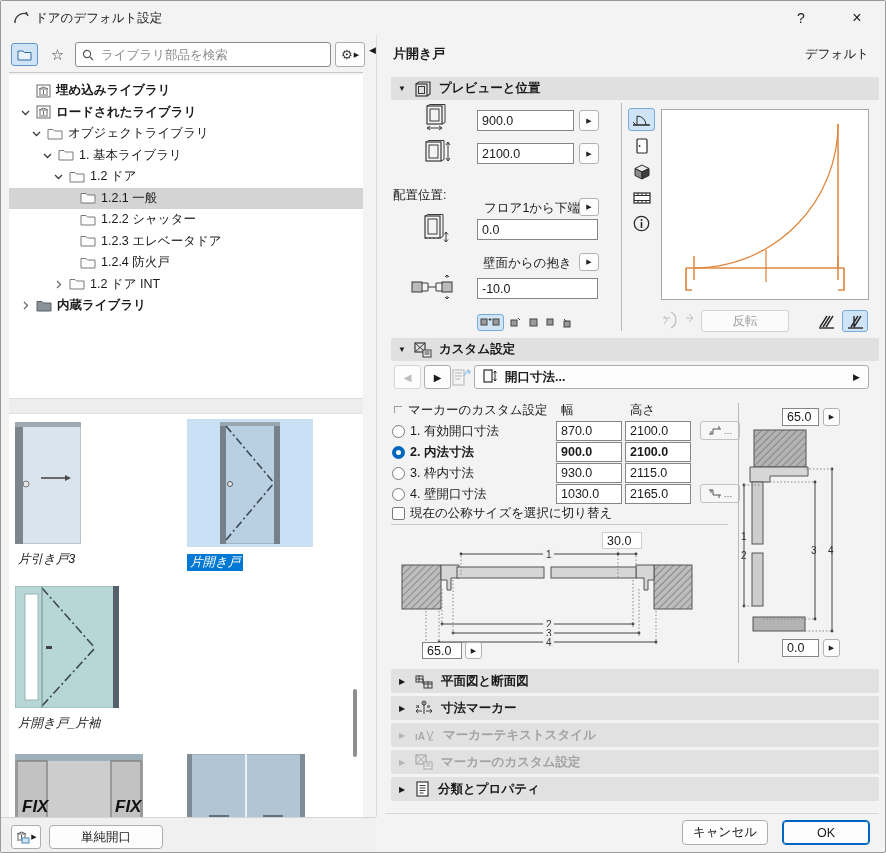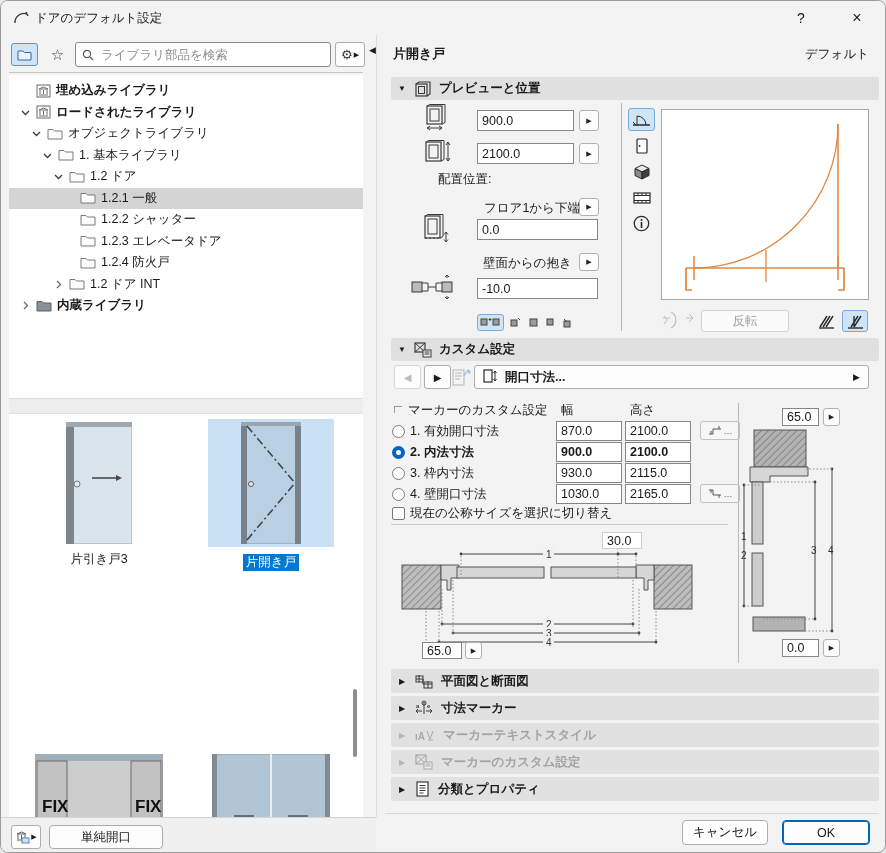--- a/index.html
+++ b/index.html
@@ -1,18 +1,18 @@
 <!DOCTYPE html>
 <html><head>
 <meta charset="utf-8">
 <style>
   html,body{margin:0;padding:0;background:#e8e8e8;font-family:"Liberation Sans","DejaVu Sans",sans-serif;}
   *{box-sizing:border-box;}
   .window{position:relative;width:886px;height:853px;background:#f3f3f3;border:1px solid #9a9a9a;
-          border-radius:8px;overflow:hidden;font-size:12.5px;color:#1a1a1a;}
+          border-radius:2px;overflow:hidden;font-size:12.5px;color:#1a1a1a;}
   .abs{position:absolute;}
 
   
   .titlebar{position:absolute;left:0;top:0;width:100%;height:34px;background:#f3f3f3;}
   .title-text{position:absolute;left:34px;top:9px;font-size:12.5px;}
   .tb-btn{position:absolute;top:0;width:44px;height:33px;display:flex;align-items:center;justify-content:center;
           font-size:14px;color:#1a1a1a;cursor:default;}
   .tb-help{right:62px;}
   .tb-close{right:6px;font-size:16px;border-top-right-radius:8px;}
 
@@ -36,21 +36,21 @@
   .trow{height:21.5px;display:flex;align-items:center;gap:5px;white-space:nowrap;cursor:default;}
   .trow.selected{background:#d4d4d4;}
   .tarrow{width:12px;display:inline-flex;justify-content:center;flex:none;}
   .tlabel{font-size:12.5px;text-align:center;}
   .tlabel.bold{font-weight:bold;}
 
   .band{position:absolute;left:8px;top:397px;width:354px;height:16px;background:#ededed;
         border-top:1px solid #dcdcdc;border-bottom:1px solid #e0e0e0;}
 
   .thumbs{position:absolute;left:8px;top:413px;width:354px;height:403px;background:#fff;overflow:hidden;}
-  .cell{position:absolute;width:168px;text-align:center;}
+  .cell{position:absolute;width:168px;text-align:left;font-style:italic;}
   .tile{display:inline-block;}
   .thumb-label{margin-top:4px;font-size:12.5px;display:inline-block;padding:0 3px;}
   .thumb-label.selected{background:#0078d4;color:#fff;}
   .sel-bg{background:#c9e0f5;padding:3px 33px;}
   .vscroll{position:absolute;left:344px;top:275px;width:4px;height:68px;background:#8f8f8f;border-radius:2px;}
 
   .left-footer{position:absolute;left:0px;top:816px;width:375px;height:37px;background:#f0f0f0;border-top:1px solid #d4d4d4;}
   .lib-sel-btn{position:absolute;left:10px;top:7px;width:30px;height:24px;border:1px solid #adadad;border-radius:3px;
                background:#fdfdfd;display:flex;align-items:center;justify-content:center;gap:1px;}
   .simple-open-btn{position:absolute;left:48px;top:7px;width:114px;height:24px;border:1px solid #adadad;border-radius:4px;
@@ -279,20 +279,32 @@
         <rect x="0" y="0" width="6" height="122" fill="#76818a"></rect>
         <rect x="54" y="0" width="6" height="122" fill="#76818a"></rect>
         <rect x="0" y="0" width="60" height="4" fill="#9aa6b0"></rect>
         <line x1="6" y1="4" x2="54" y2="61" stroke="#3c4852" stroke-width="1.6" stroke-dasharray="8,3,2,3"></line>
         <line x1="6" y1="118" x2="54" y2="61" stroke="#3c4852" stroke-width="1.6" stroke-dasharray="8,3,2,3"></line>
         <circle cx="10" cy="62" r="2.5" fill="#e8e8e8" stroke="#555"></circle>
       </svg></span>
       <br><span class="thumb-label selected">片開き戸</span>
     </div>
 
+    <div class="cell" style="left:6px;top:172px;">
+      <svg class="tile" width="104" height="122" viewBox="0 0 104 122">
+        <rect x="0" y="0" width="104" height="122" fill="#b7d6d6" stroke="#93aeae"></rect>
+        <rect x="10" y="8" width="13" height="106" fill="#fff" stroke="#9cb4b4"></rect>
+        <line x1="27" y1="2" x2="80" y2="62" stroke="#3c4852" stroke-width="1.6" stroke-dasharray="9,3,2,3"></line>
+        <line x1="27" y1="120" x2="80" y2="62" stroke="#3c4852" stroke-width="1.6" stroke-dasharray="9,3,2,3"></line>
+        <line x1="27" y1="0" x2="27" y2="122" stroke="#7d9a9a" stroke-width="1.2"></line>
+        <rect x="98" y="0" width="6" height="122" fill="#55616a"></rect>
+        <rect x="31" y="60" width="6" height="3" fill="#444"></rect>
+      </svg>
+      <br><span class="thumb-label">片開き戸_片袖</span>
+    </div>
 
     <div class="cell" style="left:6px;top:340px;">
       <svg class="tile" width="128" height="70" viewBox="0 0 128 70">
         <rect x="0" y="0" width="128" height="70" fill="#cdcdcd" stroke="#6a6a6a"></rect>
         <rect x="0" y="0" width="128" height="7" fill="#9fb0bb"></rect>
         <rect x="2" y="7" width="30" height="63" fill="#c2c2c2" stroke="#6a6a6a"></rect>
         <rect x="96" y="7" width="30" height="63" fill="#c2c2c2" stroke="#6a6a6a"></rect>
         <text x="7" y="58" font-size="17" font-weight="bold" fill="#111">FIX</text>
         <text x="100" y="58" font-size="17" font-weight="bold" fill="#111">FIX</text>
       </svg>
@@ -349,21 +361,21 @@
 
   <svg class="abs" style="left:422px;top:138px;" width="30" height="26" viewBox="0 0 30 26">
     <rect x="3" y="3" width="15" height="19" fill="none" stroke="#3a3a3a" stroke-width="1.2"></rect>
     <path d="M3,3 l3,-1.5 h15 v19 l-3,1.5" fill="none" stroke="#3a3a3a"></path>
     <rect x="6" y="6" width="9" height="13" fill="none" stroke="#3a3a3a"></rect>
     <path d="M25,3 v19 M25,3 l-2,3 M25,3 l2,3 M25,22 l-2,-3 M25,22 l2,-3" stroke="#3a3a3a" fill="none"></path>
   </svg>
   <input class="input abs" style="left: 476px; top: 142px; width: 97px; height: 21px;" value="2100.0">
   <div class="flyout abs" style="left:578px;top:142px;width:20px;height:21px;">▶</div>
 
-  <span class="field-label" style="left:392px;top:170px;margin-left:45px;">配置位置:</span>
+  <span class="field-label" style="left:392px;top:186px;">配置位置:</span>
 
   <span class="field-label" style="left:483px;top:199px;">フロア1から下端</span>
   <div class="flyout abs" style="left:578px;top:197px;width:20px;height:18px;">▶</div>
   <svg class="abs" style="left:420px;top:213px;" width="32" height="32" viewBox="0 0 32 32">
     <rect x="4" y="2" width="15" height="22" fill="none" stroke="#3a3a3a" stroke-width="1.2"></rect>
     <path d="M4,2 l3,-1.5 h15 v22 l-3,1.5" fill="none" stroke="#3a3a3a"></path>
     <rect x="7" y="5" width="9" height="15" fill="none" stroke="#3a3a3a"></rect>
     <path d="M4,24 h15" stroke="#3a3a3a" stroke-dasharray="2,2" fill="none"></path>
     <path d="M25,18 v10 M25,18 l-2,2.5 M25,18 l2,2.5 M25,28 l-2,-2.5 M25,28 l2,-2.5" stroke="#3a3a3a" fill="none"></path>
   </svg>

